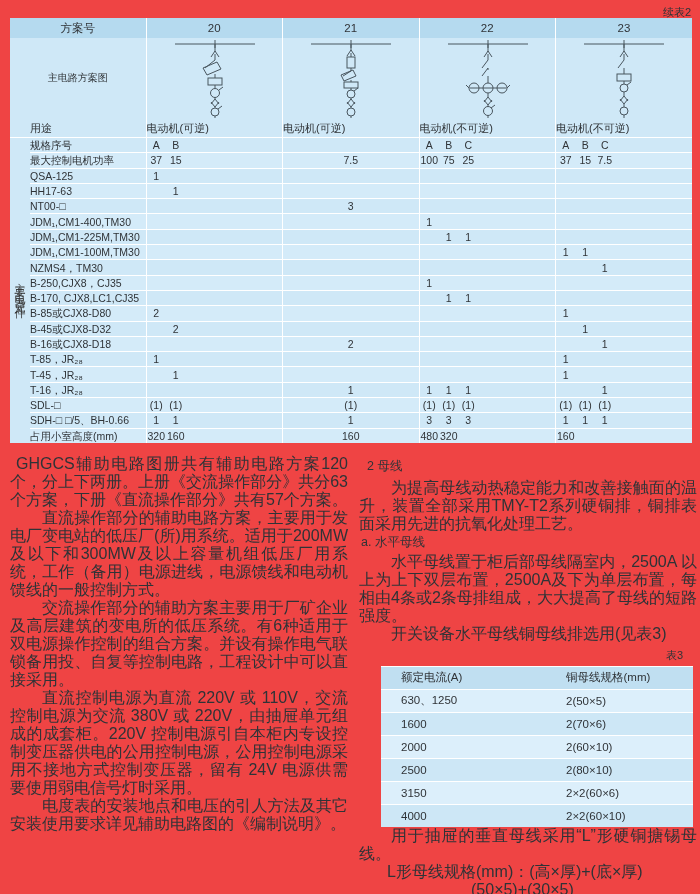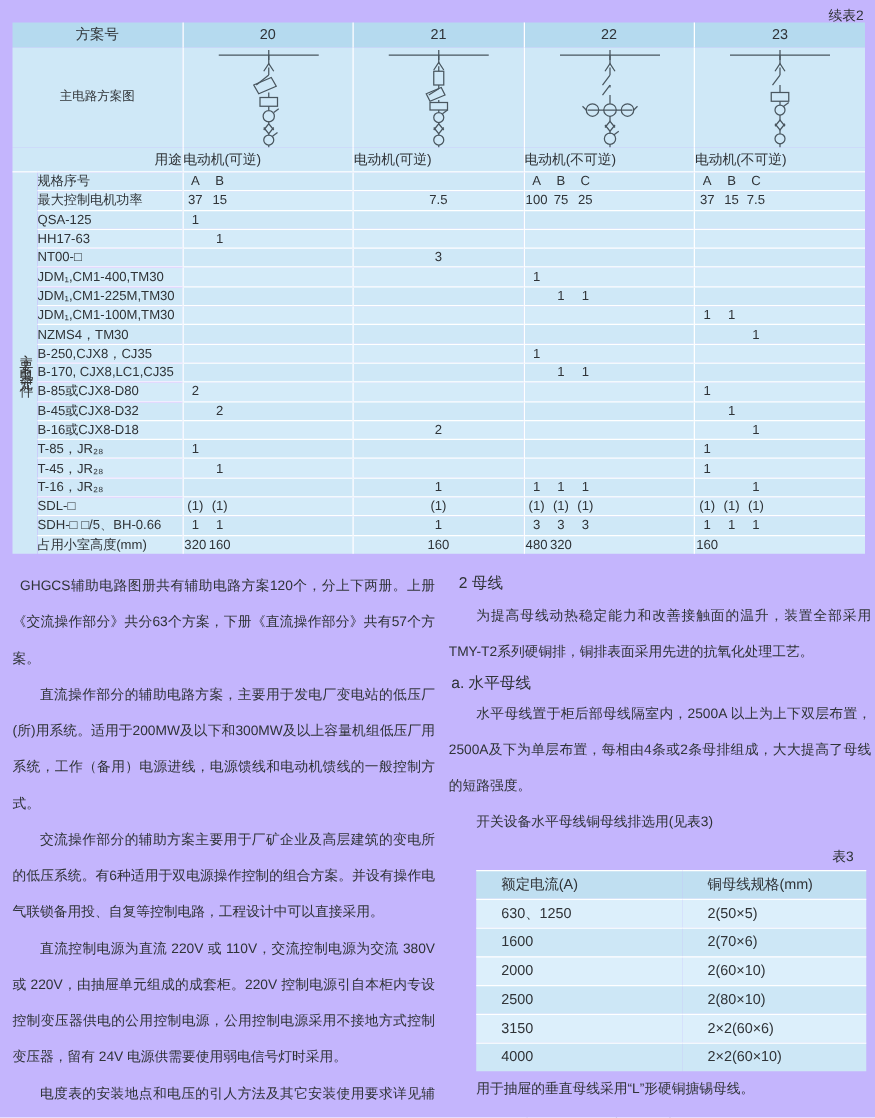--- a/index.html
+++ b/index.html
@@ -1,44 +1,44 @@
 <!DOCTYPE html>
 <html><head>
 <meta charset="utf-8">
 <style>
   html,body { margin:0; padding:0; background:#ffffff; }
   body { width:700px; height:894px; font-family:"Liberation Sans","DejaVu Sans",sans-serif; color:#2f3337; }
-  .page { position:relative; width:700px; height:894px; overflow:hidden; background:#c4b5fd; }
+  .page { position:relative; width:700px; height:894px; overflow:hidden; background:#ef4444; }
   .continued { position:absolute; top:5px; right:9px; font-size:11px; }
 
   
   table.main { position:absolute; left:10px; top:18px; width:682px; border-collapse:collapse; table-layout:fixed; }
   table.main td { padding:0; background:#cfe8f7; vertical-align:middle; font-size:10.5px; line-height:12px; }
   tr.hdr td { background:#b5daef; height:20px; text-align:center; font-size:11.5px; }
   tr.dgrow td { height:80px; }
   tr.dgrow td.clab { text-align:center; font-size:10px; }
   tr.usage td { height:19px; font-size:11px; }
-  tr.usage td.ulab { text-align:right; padding-left:20px; }
+  tr.usage td.ulab { text-align:left; padding-left:20px; }
   tr.usage td.uval { text-align:left; }
   tr.dr td { height:14.3px; border-top:1px solid #fff; }
   tr.dr:nth-child(odd) td { background:#d4ebf9; }
   td.sidelbl { text-align:center; }
   .vtext { writing-mode:vertical-lr; text-orientation:upright; display:inline-block; font-size:11px; letter-spacing:5px; color:#333; }
   td.rl { text-align:left; padding-left:1px; white-space:nowrap; overflow:hidden; }
   td.g { border-left:1px solid #fff; }
   td.gsub { background-image:repeating-linear-gradient(90deg, rgba(255,255,255,0) 0px, rgba(255,255,255,0) 18.6px, #ffffff 18.6px, #ffffff 19.5px); }
   td.g21c { text-align:center; }
   i.sl { display:inline-block; width:19.5px; text-align:center; font-style:normal; }
   td.dg svg { display:block; margin:0 auto; }
 
   
   .cols { position:absolute; left:10px; top:455px; width:687px; display:flex; gap:11px; }
   .cl { width:338px; } .cr { width:338px; }
   .h1 { font-size:12.5px; margin:3px 0 4px 8px; }
-  .cols p { margin:0; font-size:11px; line-height:29px; text-align:justify; }
+  .cols p { margin:0; font-size:16px; line-height:18px; text-align:justify; }
   .ind { text-indent:2em; }
   .ind05 { text-indent:6px; }
   .sub { font-size:12.5px; line-height:19.6px; margin-left:2px; }
   .t3lbl { text-align:right; font-size:11px; margin:5px 14px 3px 0; }
   table.t3 { border-collapse:collapse; width:312px; margin-left:22px; table-layout:fixed; }
   table.t3 td { font-size:11.5px; height:22px; padding:0 0 0 20px; border-top:1px solid #fff; background:#cde7f6; }
   table.t3 tr.h td { background:#c0dff1; }
   table.t3 tr:nth-child(even) td { background:#dcEFfb; background:#dceffb; }
   .f1 { margin-left:28px !important; }
   .f2 { margin-left:112px !important; }

